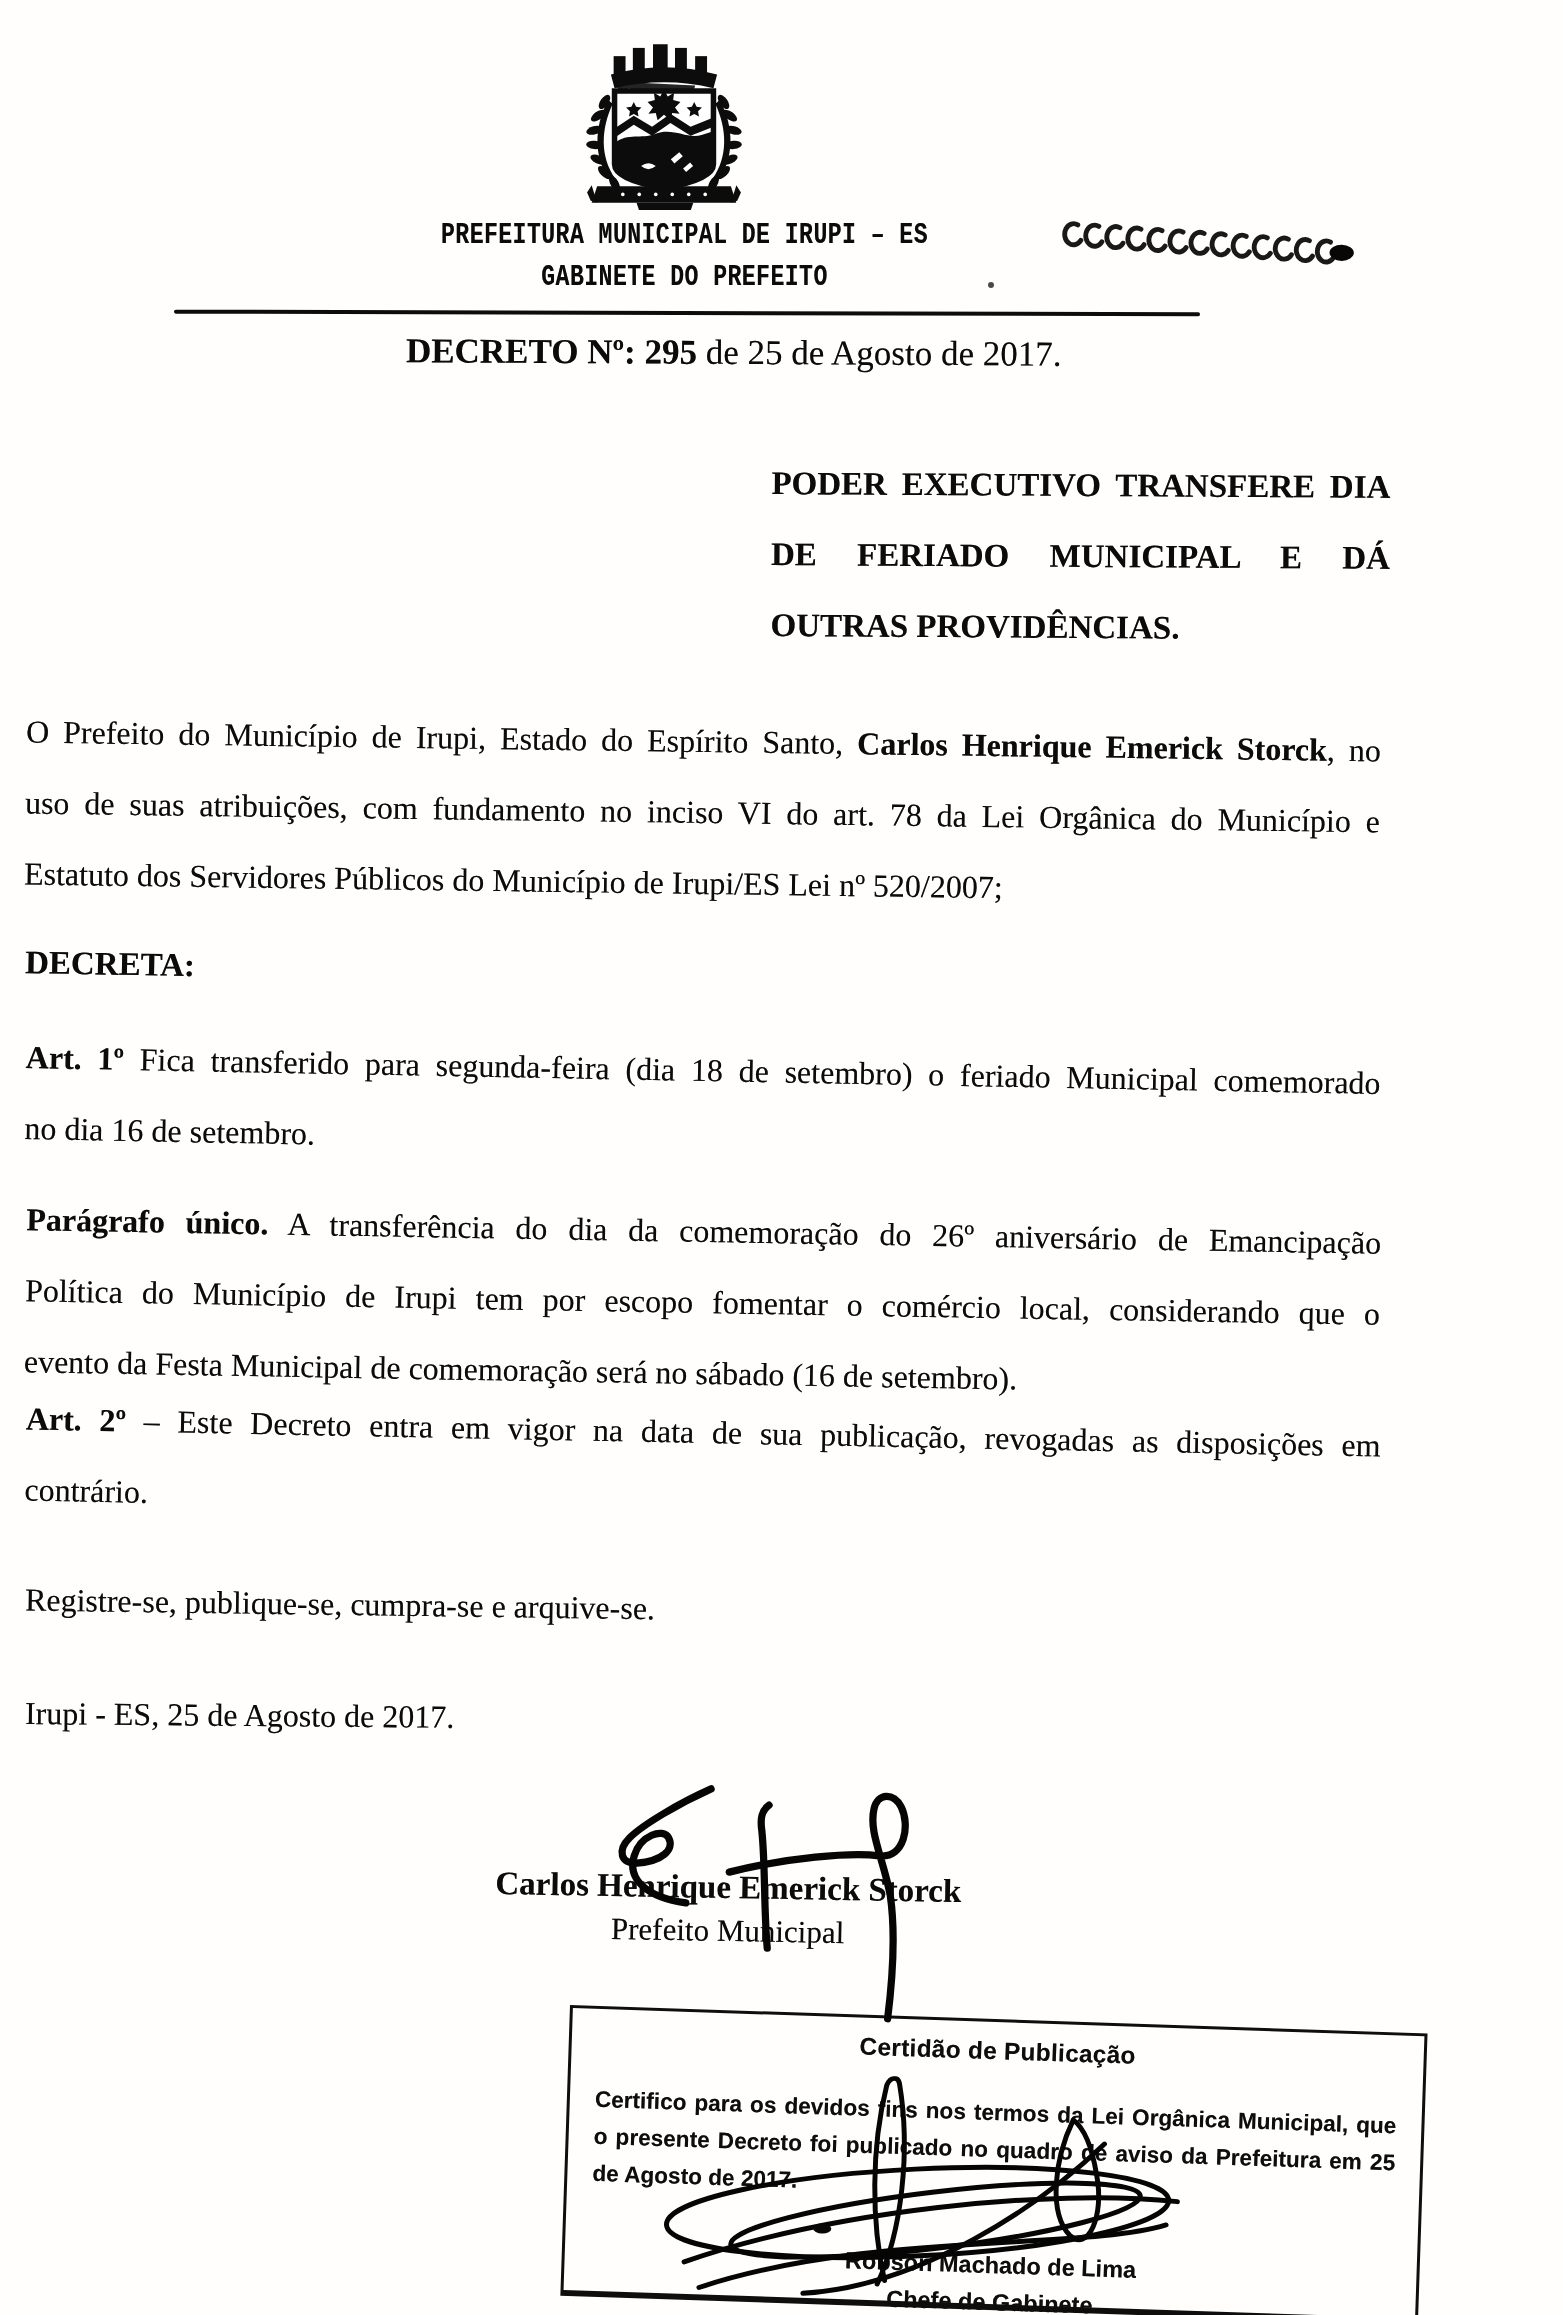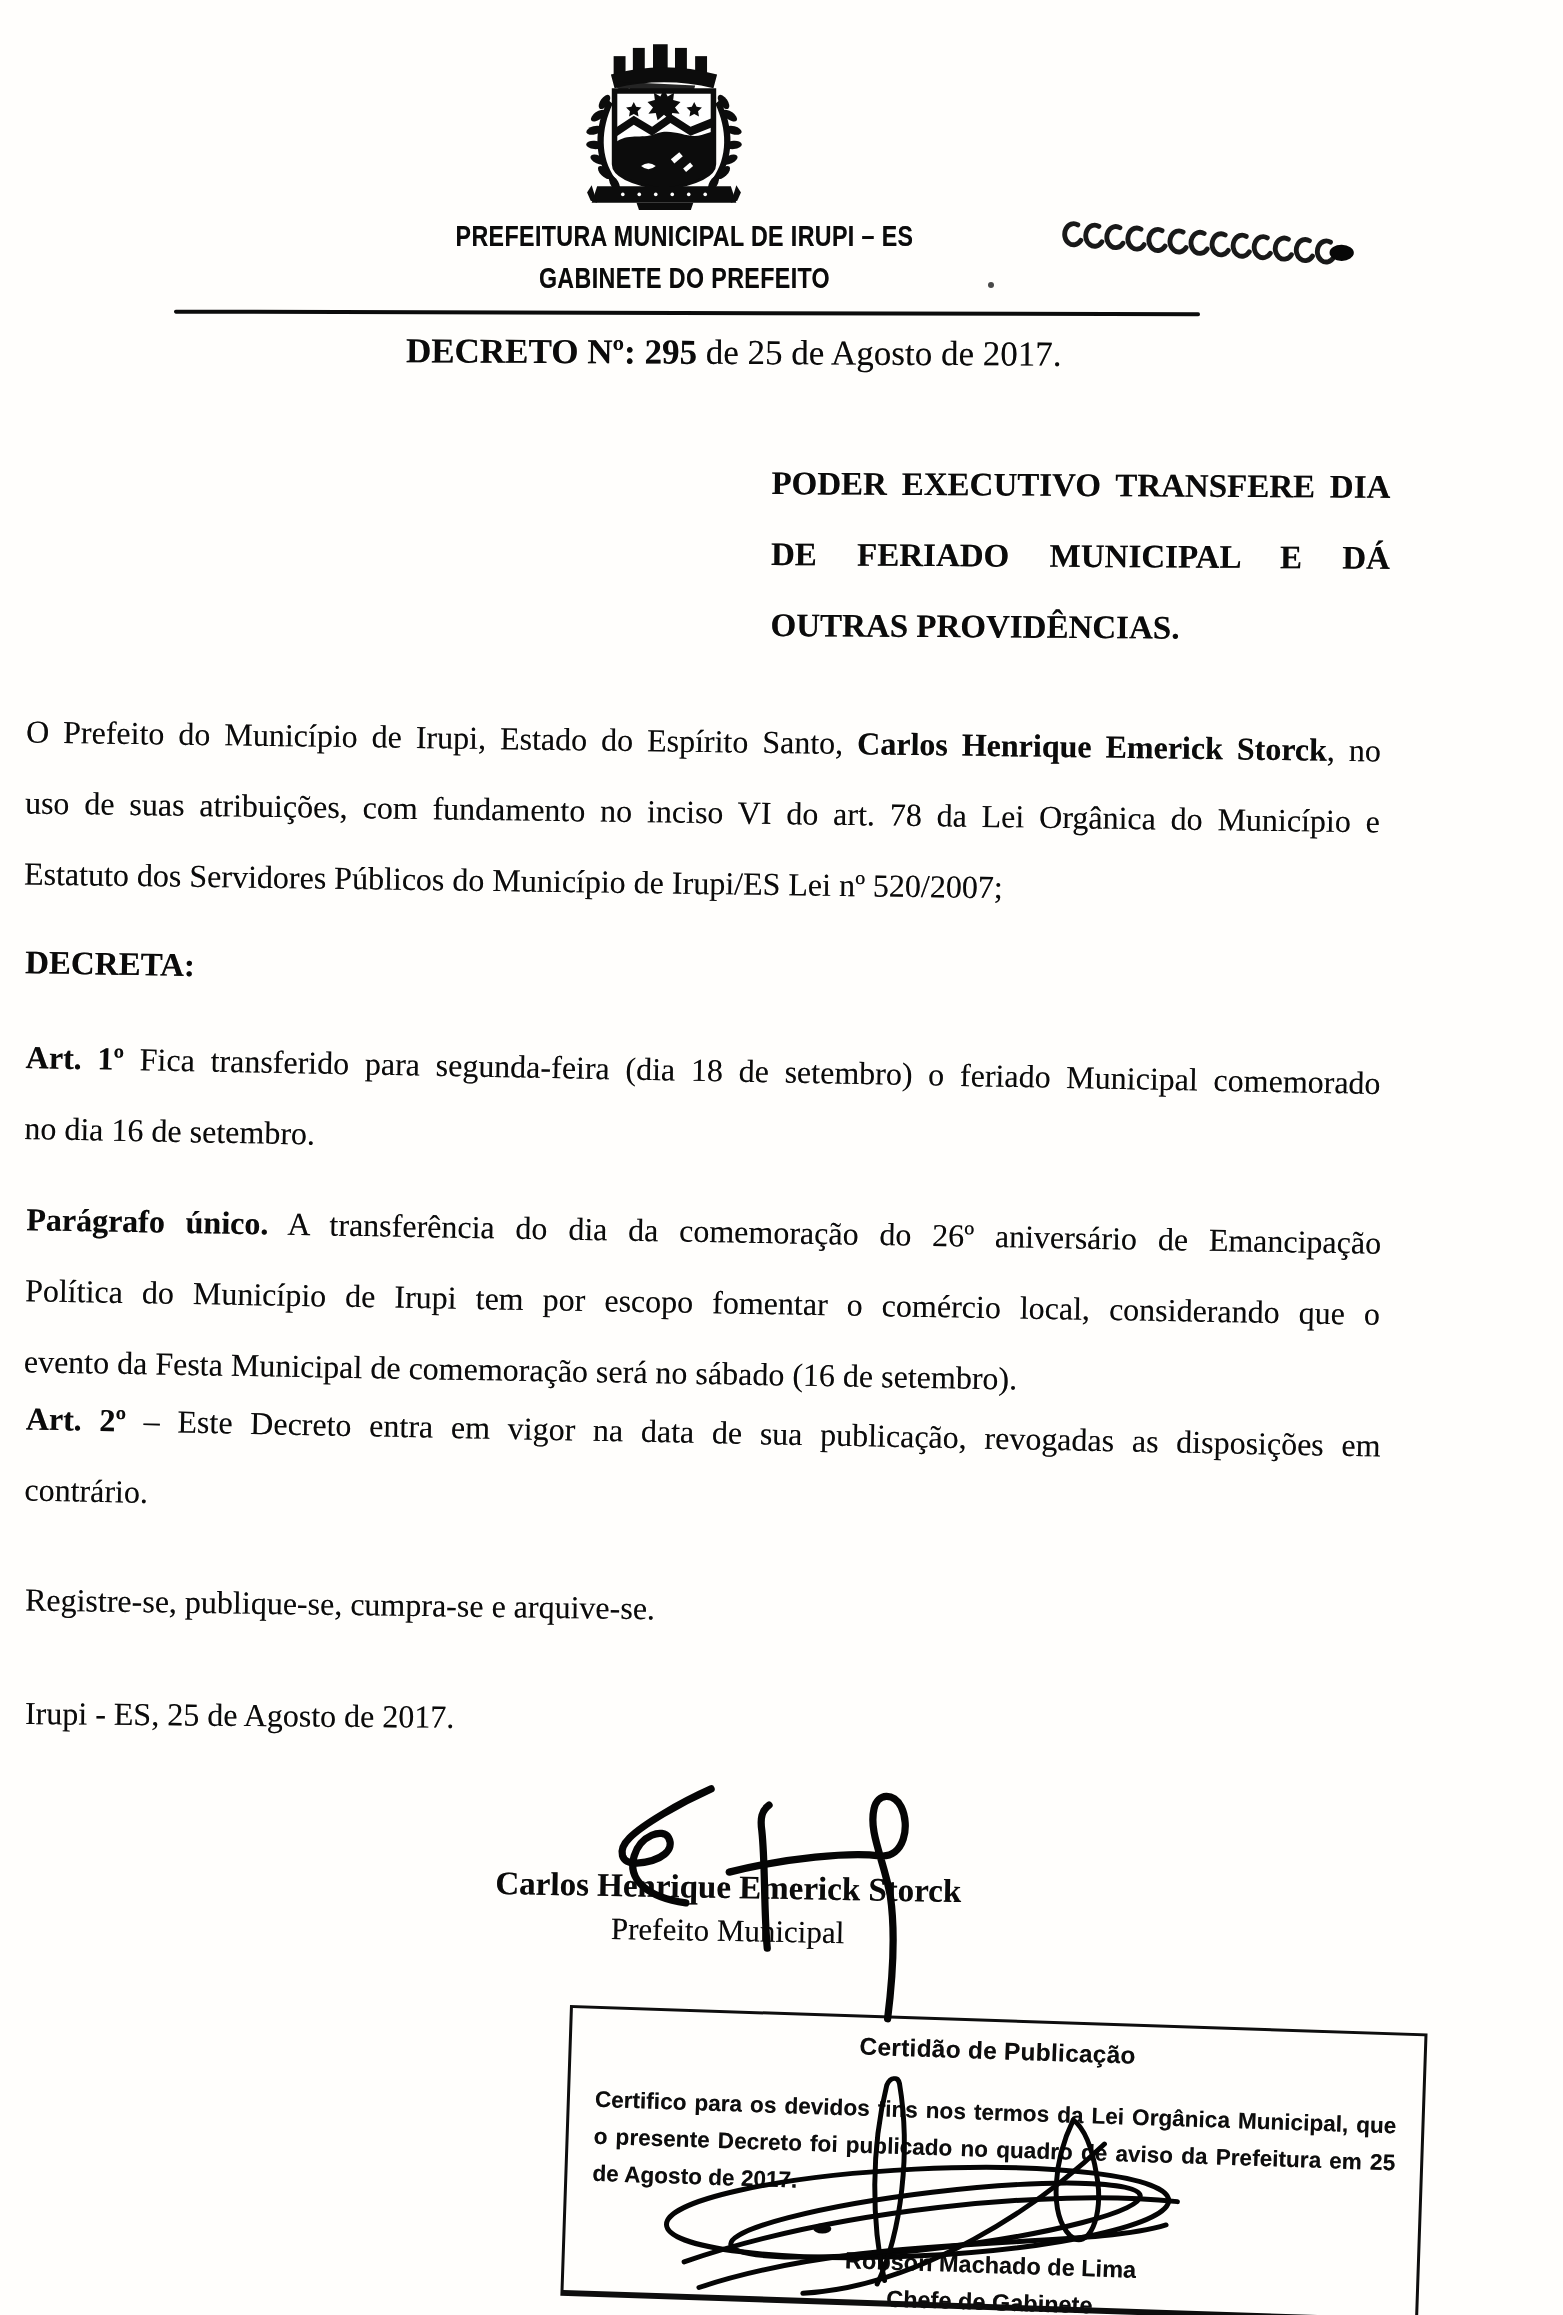--- a/index.html
+++ b/index.html
@@ -4,21 +4,21 @@
 <style>
   * { margin:0; padding:0; box-sizing:border-box; }
   html,body { background:#ffffff; }
   .page{
     position:relative; width:1563px; height:2316px; margin:0 auto;
     background:#fffefc; overflow:hidden;
     font-family:"Liberation Serif", serif; color:#0b0b0b;
     text-shadow:0 0 0.5px rgba(10,10,10,.45);
   }
   .abs{ position:absolute; }
-  .sans{ font-family:Liberation Sans, sans-serif; }
+  .sans{ font-family:Liberation Mono, monospace; }
 
   
   .emblem{ left:586px; top:36px; width:156px; height:174px; }
   .org{ left:368px; top:215px; width:633px; text-align:center; }
   .org div{ font-weight:bold; font-size:29px; line-height:42px; white-space:nowrap;
             transform:scaleX(.8); transform-origin:center; letter-spacing:0.5px; }
   .squiggle{ left:1055px; top:219px; width:311px; height:47px; transform:rotate(.6deg); }
   .ink-dot{ left:988px; top:282px; width:6.3px; height:6.3px; border-radius:50%;
             background:#1c1c1c; opacity:.8; }
   .rule{ left:174px; top:311px; width:1026px; height:3.6px; background:#0c0c0c;

